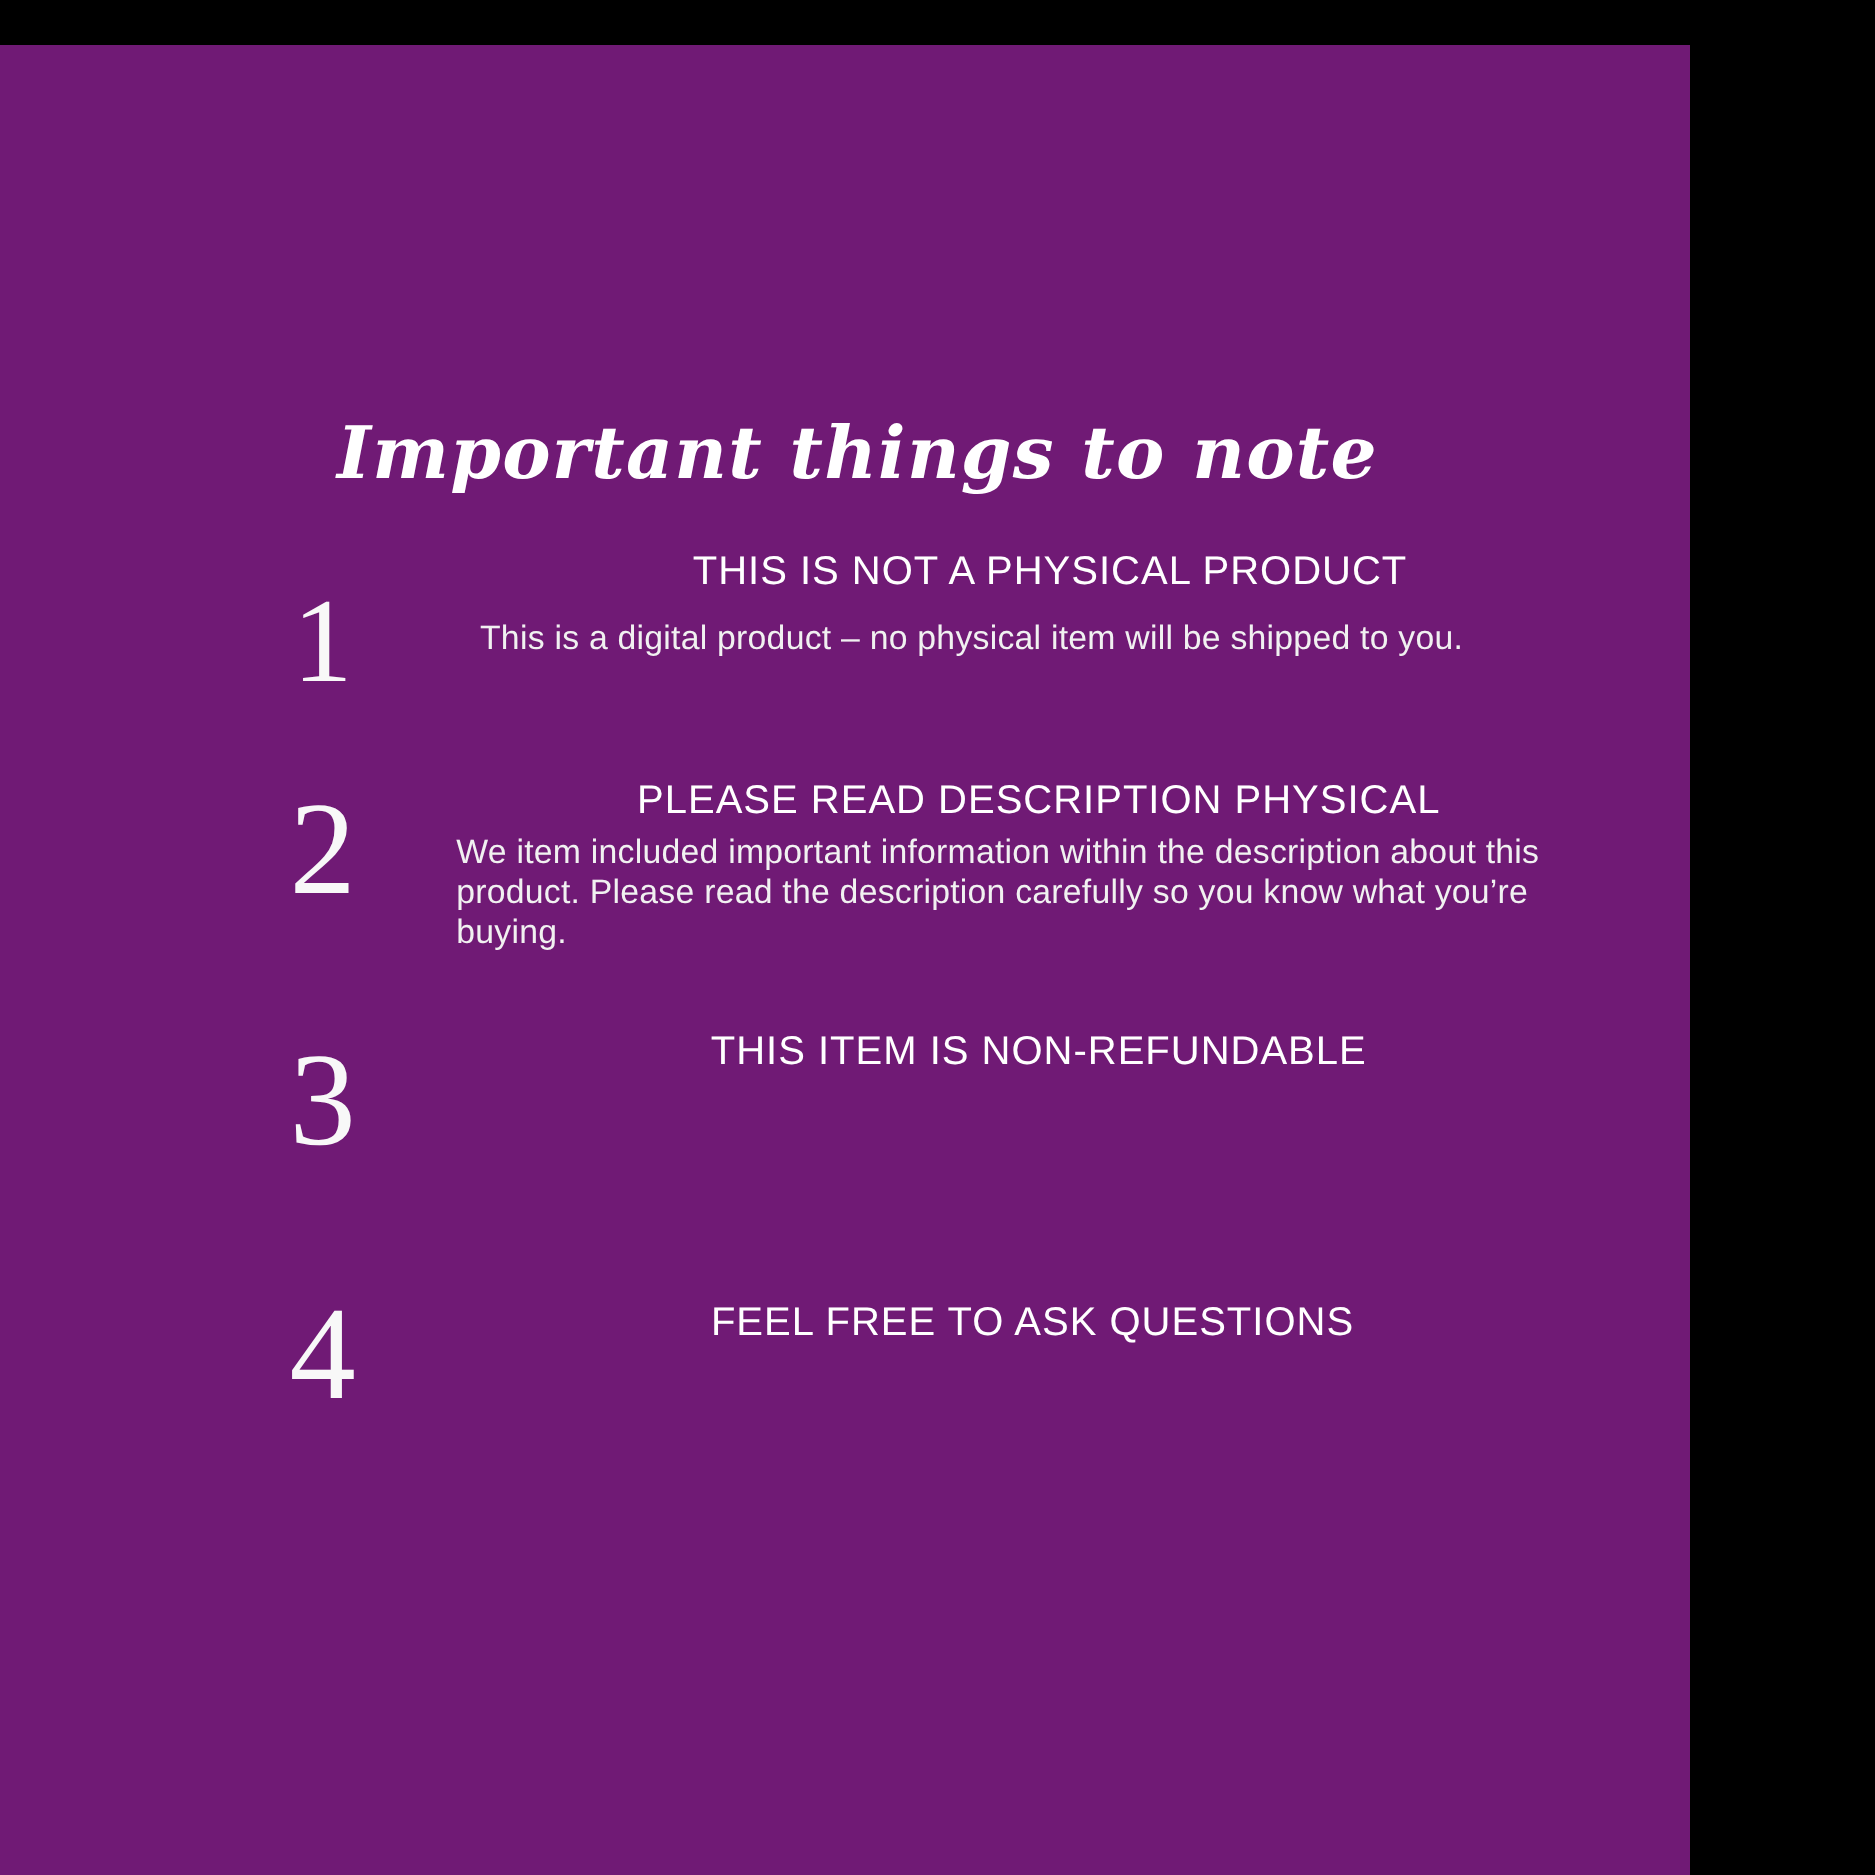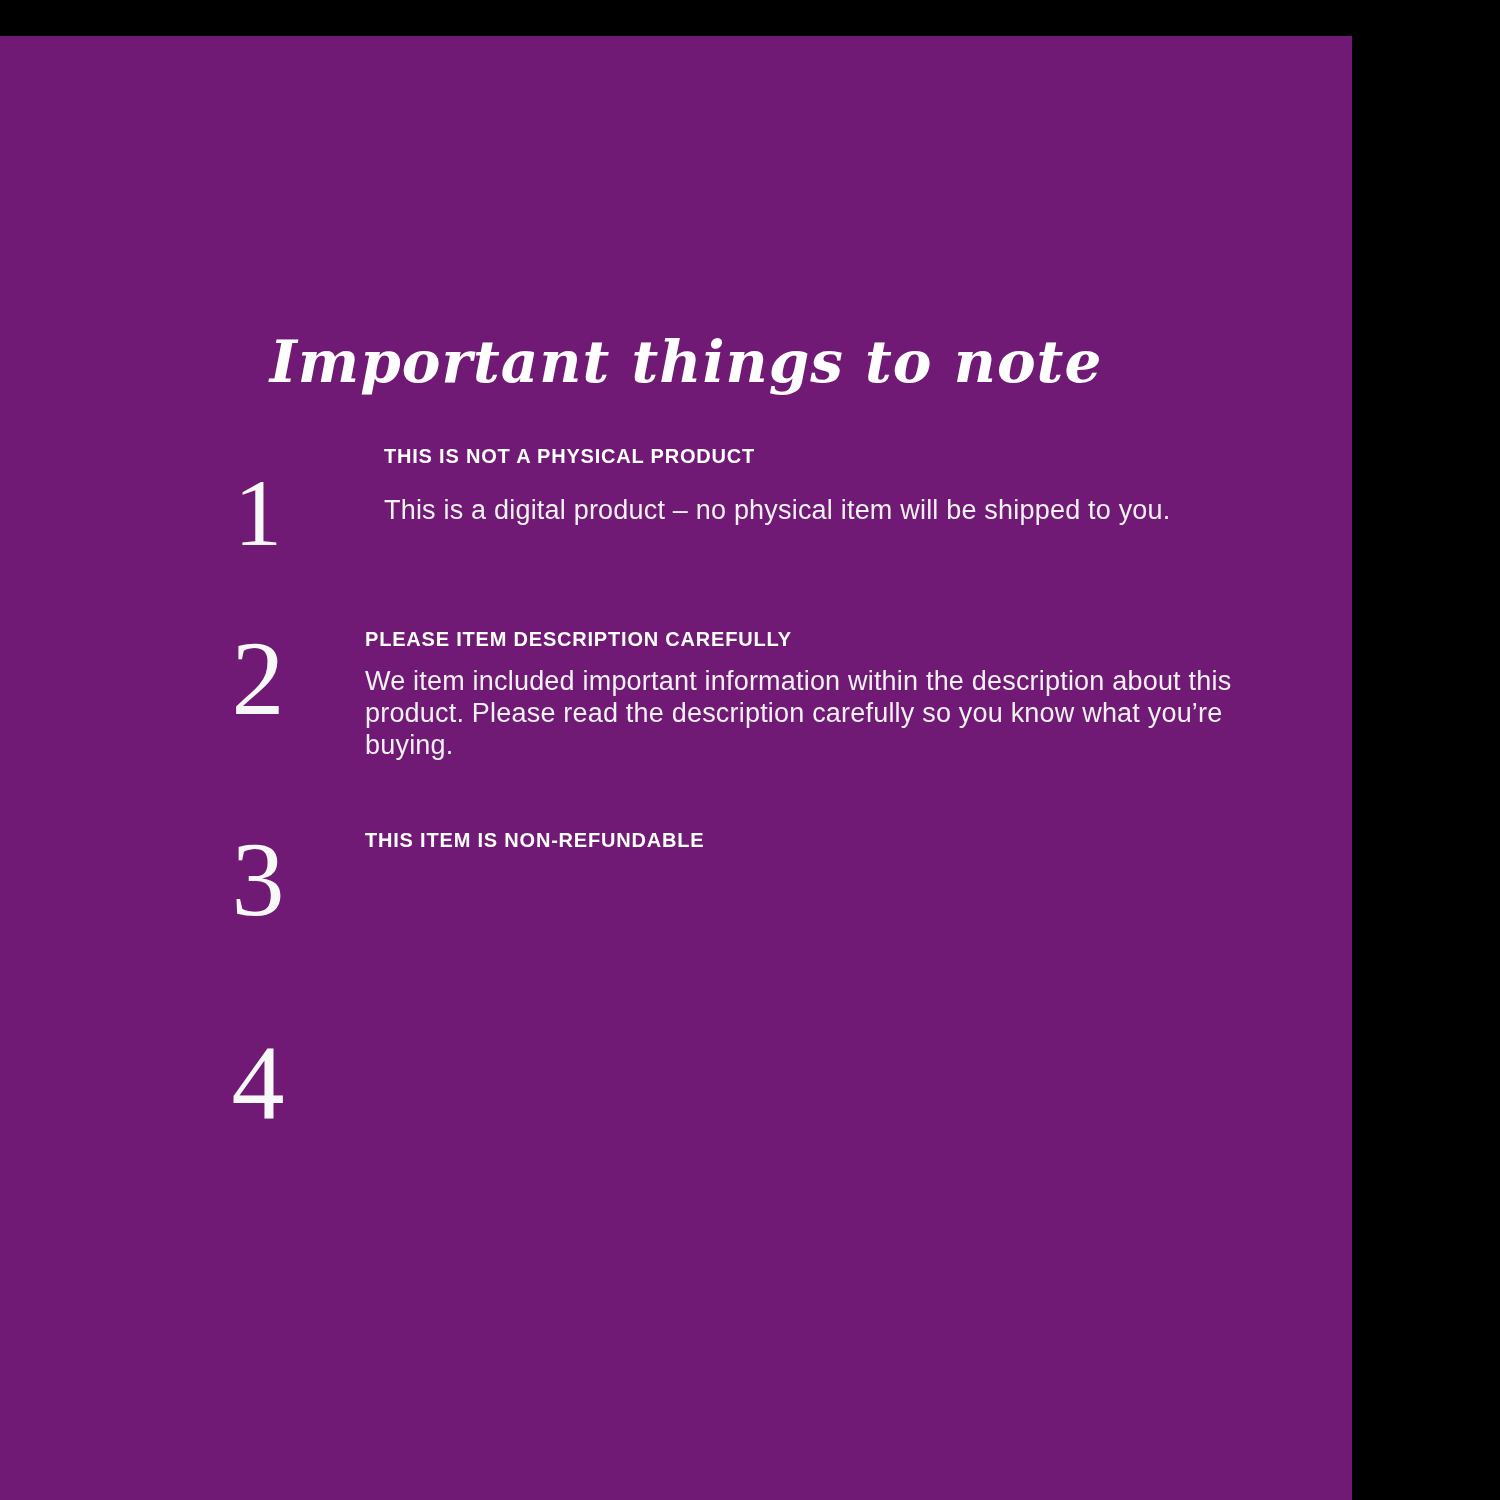--- a/index.html
+++ b/index.html
@@ -63,26 +63,27 @@
     position: absolute;
     left: 365px;
     top: 0;
     width: 932px;
   }
   .sec-1 .content { left: 384px; width: 912px; }
   .sec-4 .content { left: 384px; width: 884px; }
 
   .heading {
     color: #ffffff;
-    font-size: 20px;
-    font-weight: 700;
+    font-size: 32px;
+    font-weight: 400;
     letter-spacing: 0.8px;
     line-height: 30px;
     margin: 0 0 11px 0;
     white-space: nowrap;
+    text-align: center;
   }
   .sec-1 .heading { margin-bottom: 23px; }
 
   .body-text {
     color: #f1f1f1;
     font-size: 27px;
     font-weight: 400;
     line-height: 32px;
     letter-spacing: 0.2px;
     margin: 0;
@@ -100,31 +101,32 @@
     <div class="num">1</div>
     <div class="content">
       <h2 class="heading">THIS IS NOT A PHYSICAL PRODUCT</h2>
       <p class="body-text">This is a digital product – no physical item will be shipped to you.</p>
     </div>
   </div>
 
   <div class="section sec-2">
     <div class="num">2</div>
     <div class="content">
-      <h2 class="heading">PLEASE ITEM DESCRIPTION CAREFULLY</h2>
+      <h2 class="heading">PLEASE READ DESCRIPTION PHYSICAL</h2>
       <p class="body-text">We item included important information within the description about this product. Please read the description carefully so you know what you’re buying.</p>
     </div>
   </div>
 
   <div class="section sec-3">
     <div class="num">3</div>
     <div class="content">
       <h2 class="heading">THIS ITEM IS NON-REFUNDABLE</h2>
     </div>
   </div>
 
   <div class="section sec-4">
     <div class="num">4</div>
     <div class="content">
+      <h2 class="heading">FEEL FREE TO ASK QUESTIONS</h2>
     </div>
   </div>
 
 </div>
 
 </body></html>

